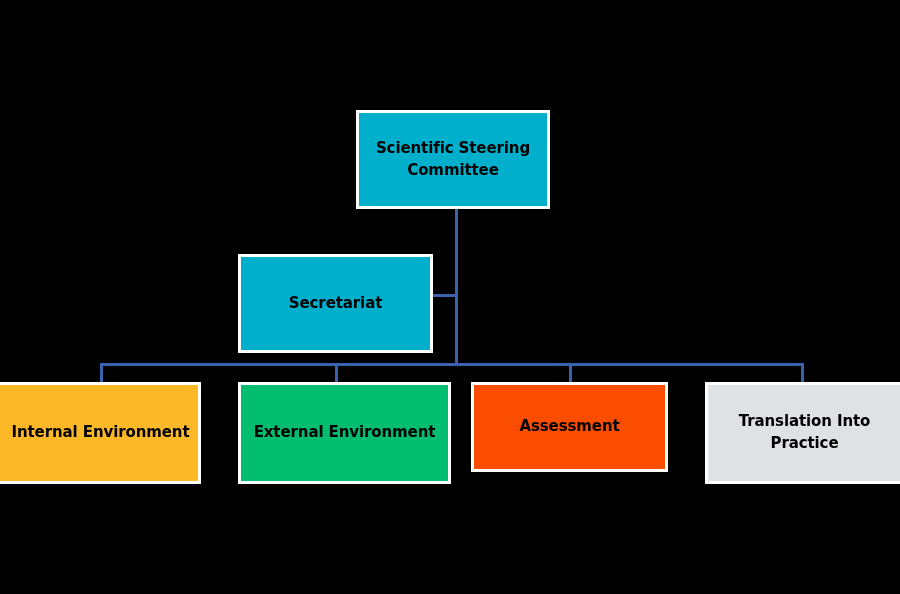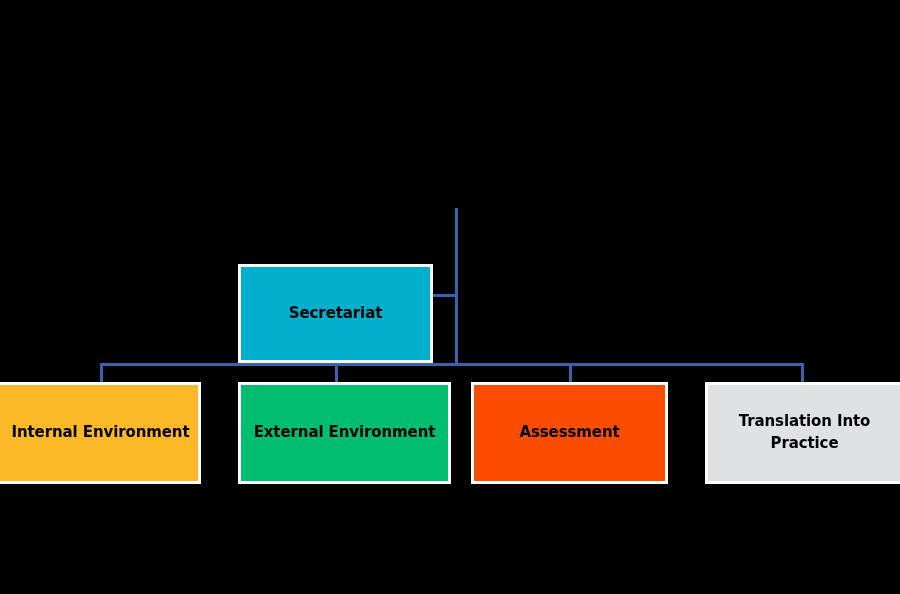--- a/index.html
+++ b/index.html
@@ -36,24 +36,24 @@
     color: #000000;
     font-weight: bold;
     font-size: 15px;
     line-height: 1.45;
     letter-spacing: -0.1px;
     padding: 0 6px;
   }
 
   
   #node-ssc        { left: 356px; top: 110px; width: 194px; height: 99px; }
-  #node-secretariat{ left: 238px; top: 264px; width: 195px; height: 99px; align-items: center; }
+  #node-secretariat{ left: 238px; top: 254px; width: 195px; height: 99px; align-items: center; }
   #node-internal   { left: -38px; top: 382px; width: 239px; height: 102px; }
   #node-external   { left: 238px; top: 382px; width: 213px; height: 102px; }
-  #node-assessment { left: 471px; top: 382px; width: 197px; height: 102px; }
+  #node-assessment { left: 471px; top: 382px; width: 197px; height: 90px; }
   #node-translation{ left: 705px; top: 382px; width: 233px; height: 102px; }
 
   
   #node-internal .node-label    { padding-left: 44px; }
   #node-translation .node-label { padding-right: 40px; }
 </style>
 </head>
 <body>
 
 <div id="canvas" style="background-color: rgb(0, 0, 0);">
@@ -62,20 +62,23 @@
 
   <div class="connector" style="left: 432px; top: 294px; width: 25px; height: 3px; background-color: rgb(59, 98, 172);"></div>
 
   <div class="connector" style="left: 100px; top: 363px; width: 704px; height: 3px; background-color: rgb(59, 98, 172);"></div>
 
   <div class="connector" style="left: 100px; top: 363px; width: 3px; height: 20px; background-color: rgb(59, 98, 172);"></div>
   <div class="connector" style="left: 335px; top: 363px; width: 3px; height: 20px; background-color: rgb(59, 98, 172);"></div>
   <div class="connector" style="left: 569px; top: 363px; width: 3px; height: 20px; background-color: rgb(59, 98, 172);"></div>
   <div class="connector" style="left: 801px; top: 363px; width: 3px; height: 20px; background-color: rgb(59, 98, 172);"></div>
 
+  <div class="node" id="node-ssc" style="background-color: rgb(0, 175, 203); border-color: rgb(255, 255, 255);">
+    <span class="node-label" style="color: rgb(0, 0, 0);">Scientific Steering Committee</span>
+  </div>
 
   <div class="node" id="node-secretariat" style="background-color: rgb(0, 175, 203); border-color: rgb(255, 255, 255);">
     <span class="node-label" style="color: rgb(0, 0, 0);">Secretariat</span>
   </div>
 
   <div class="node" id="node-internal" style="background-color: rgb(252, 184, 39); border-color: rgb(255, 255, 255);">
     <span class="node-label" style="color: rgb(0, 0, 0);">Internal Environment</span>
   </div>
 
   <div class="node" id="node-external" style="background-color: rgb(0, 189, 111); border-color: rgb(255, 255, 255);">

